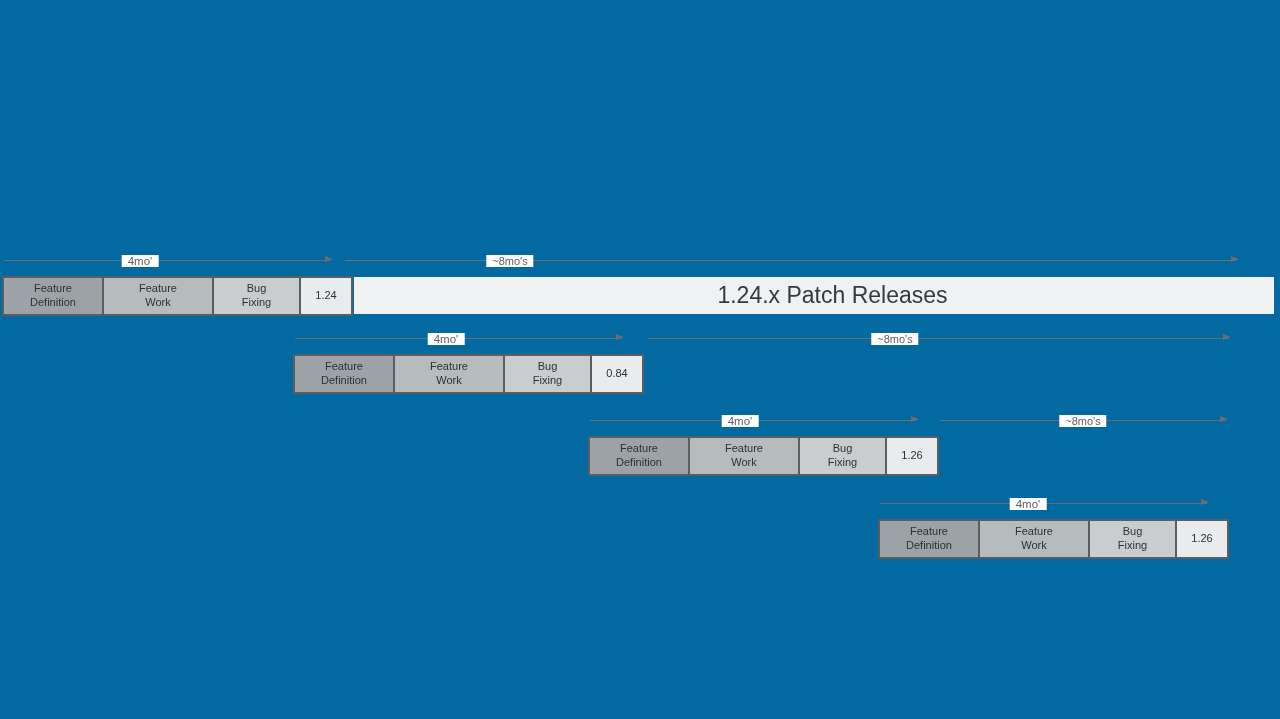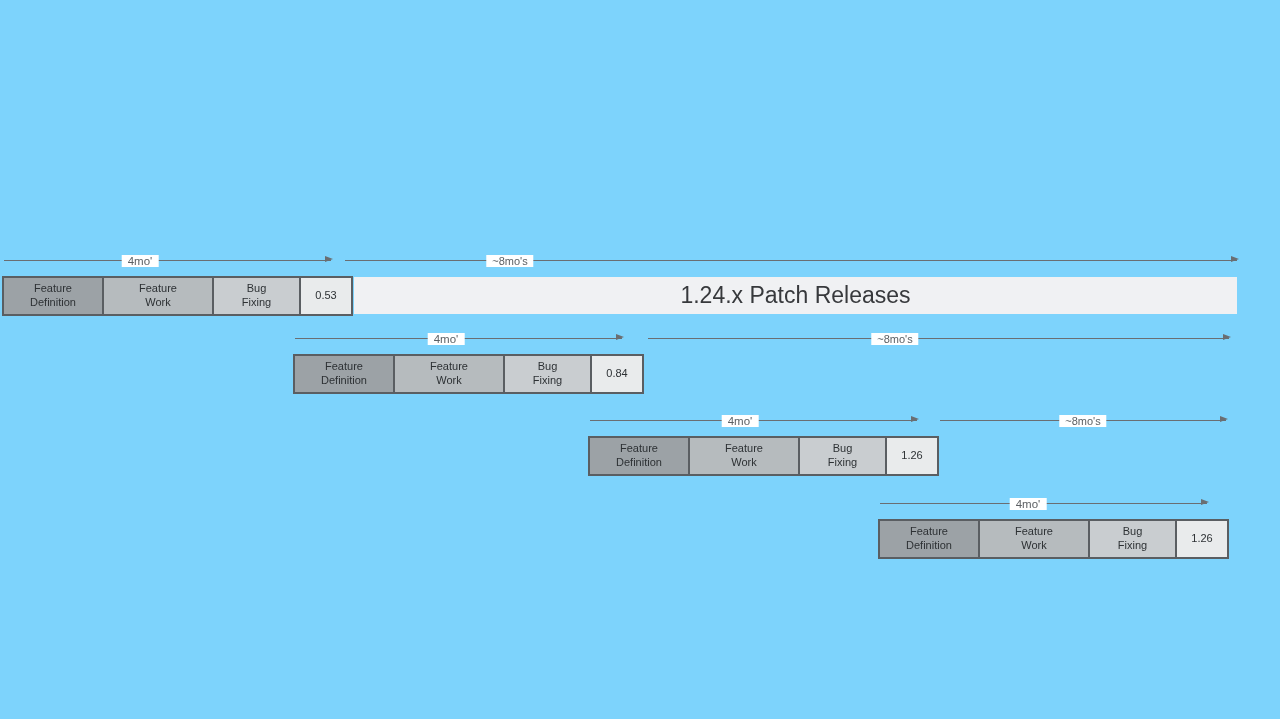--- a/index.html
+++ b/index.html
@@ -1,19 +1,19 @@
 <!DOCTYPE html>
 <html style="--feature-definition-fill: #9ca2a6; --feature-work-fill: #b6bbbe; --bug-fixing-fill: #c9cdd0; --version-fill: #e9ebec; --patch-bar-fill: #f0f1f3; --box-border: #5a5e62; --arrow: #6a6e72; --label-text: #5b5f63; --box-text: #2d3134; --patch-text: #37393c;"><head>
 <meta charset="utf-8">
 <style>
   html,body{margin:0;padding:0;background:#ffffff;}
   #canvas{
     position:relative;
     width:1280px;height:719px;
-    background:#7dd3fc;
+    background:#0369a1;
     font-family:"Liberation Sans", sans-serif;
     overflow:hidden;
   }
   
   .arrow{
     position:absolute;height:0;
     border-top:1.5px solid var(--arrow,#6a6e72);
   }
   .arrow .head{
     position:absolute;right:-2px;top:-4.6px;
@@ -54,20 +54,21 @@
   .cell.bf{background:var(--bug-fixing-fill,#c9cdd0);}
   .cell.ver{background:var(--version-fill,#e9ebec);font-size:11px;}
   
   .bar{
     position:absolute;height:37px;
     background:var(--patch-bar-fill,#f0f1f3);
     display:flex;align-items:center;justify-content:center;
     font-size:23px;
     color:var(--patch-text,#37393c);
     white-space:nowrap;
+    padding-left:37px;
   }
 </style>
 </head>
 <body>
 
 <div id="canvas">
 
   <div class="arrow" style="left:4px;top:260px;width:327px;">
     <span class="head"></span>
     <span class="lbl" style="left:136px;">4mo'</span>
@@ -83,21 +84,21 @@
     </div>
     <div class="cell fw" style="width:110px;">
       <span>Feature</span>
       <span>Work</span>
     </div>
     <div class="cell bf" style="width:87px;">
       <span>Bug</span>
       <span>Fixing</span>
     </div>
     <div class="cell ver" style="width:52px;">
-      <span>0.53</span>
+      <span>1.24</span>
     </div>
   </div>
   <div class="bar" style="left:354px;top:277px;width:883px;">
     <span>1.24.x Patch Releases</span>
   </div>
 
   <div class="arrow" style="left:295px;top:338px;width:327px;">
     <span class="head"></span>
     <span class="lbl" style="left:151px;">4mo'</span>
   </div>

